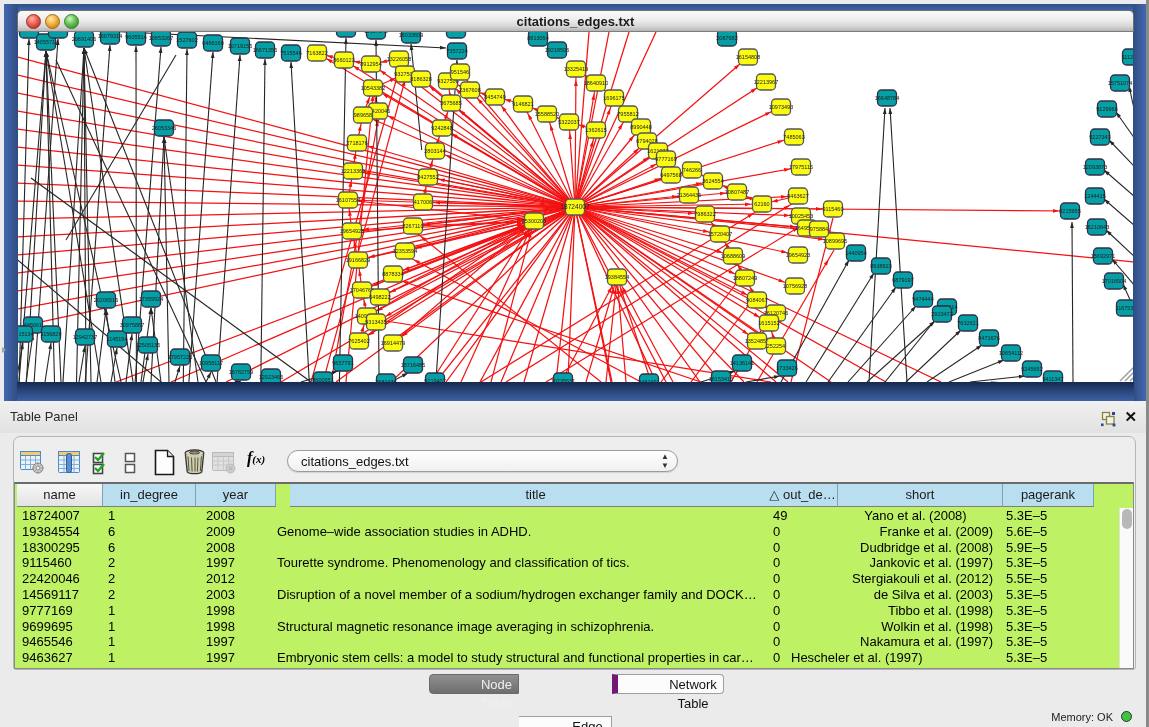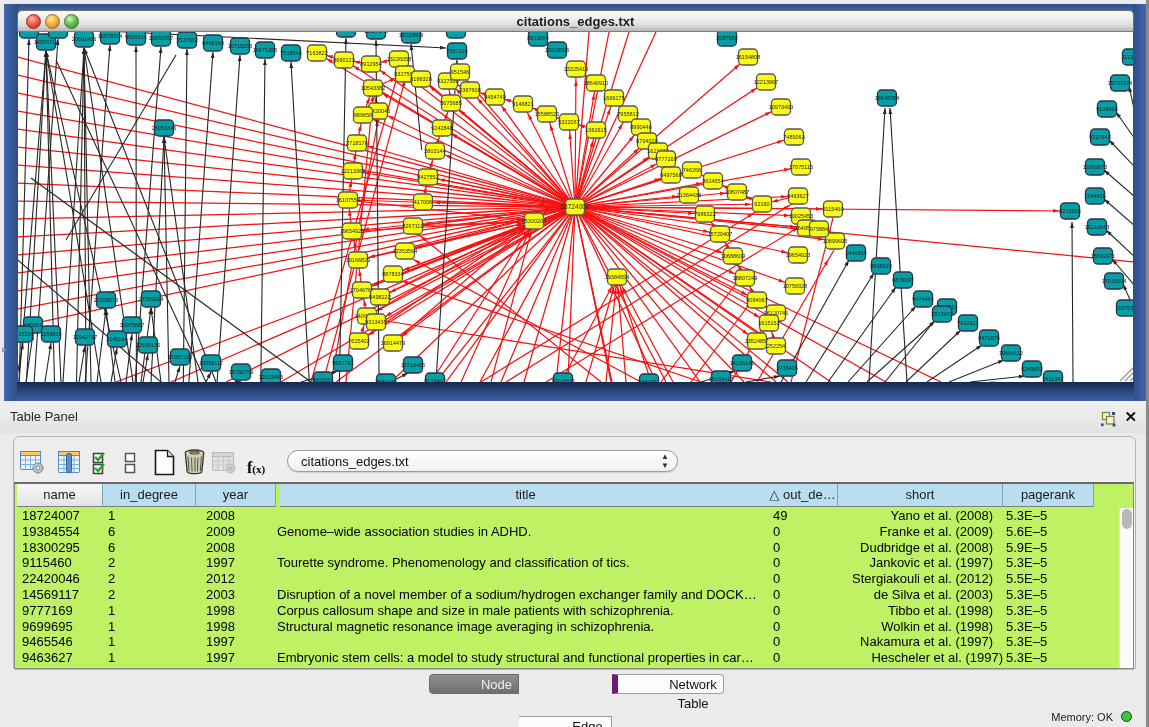--- a/index.html
+++ b/index.html
@@ -899,40 +899,40 @@
           <path d="M3.4 7.5l1.8 17.3c2 2.4 12.6 2.4 14.6 0l1.8-17.3" fill="#cfcdb0" stroke="#333" stroke-width="1.3"></path>
           <path d="M6 9.5l1 14.5M9.5 10.5l.6 14M13 10.5v14M16 10.5l-.6 14M19.4 9.5l-1 14.5" stroke="#55543f" fill="none"></path>
         </svg></div>
     <div class="icon" style="left:197px"><svg width="26" height="26" viewBox="0 0 26 26" opacity="0.55">
           <rect x="1.5" y="3.5" width="21" height="18" rx="1" fill="#d7d7d7" stroke="#909090"></rect>
           <rect x="1.5" y="3.5" width="21" height="4" fill="#bfbfbf" stroke="#909090"></rect>
           <path d="M1.5 12h21M1.5 16h21M7 7.5v14M12.5 7.5v14M17.5 7.5v14" stroke="#a8a8a8" fill="none"></path>
           <circle cx="19.5" cy="19.5" r="4.5" fill="#b5b5b5" stroke="#8d8d8d"></circle>
           <path d="M17.5 17.5l4 4M21.5 17.5l-4 4" stroke="#8d8d8d" stroke-width="1.3"></path>
         </svg></div>
-    <div class="icon" style="left:233px;top:22px;font-size:16px;font-family:'Liberation Serif',serif;font-weight:bold">f<span style="font-size:11px">(x)</span></div>
+    <div class="icon" style="left:233px;top:12px;font-size:16px;font-style:italic;font-family:'Liberation Serif',serif;font-weight:bold">f<span style="font-size:11px">(x)</span></div>
     <div id="dropdown">
         <div class="t">citations_edges.txt</div>
         <div class="ar">▲<br>▼</div>
       </div>
   </div>
   <div id="table">
     <div class="hcell" style="left:2px;width:86px;background:linear-gradient(180deg,#f7f7f7,#e3e3e3)">name</div>
     <div class="hcell" style="left:88px;width:93px">in_degree</div>
     <div class="hcell" style="left:181px;width:80px">year</div>
-    <div class="hcell" style="left:265px;width:492px">title</div>
+    <div class="hcell" style="left:275px;width:492px">title</div>
     <div class="hcell" style="left:753px;width:70px">△ out_de…</div>
     <div class="hcell" style="left:823px;width:165px">short</div>
     <div class="hcell" style="left:988px;width:91px">pagerank</div>
     <div class="trow" style="top:24.0px">
 <span style="left:7px">18724007</span>
         <span style="left:93px">1</span>
 <span style="left:191px">2008</span>
 <span style="left:758px">49</span>
-        <span style="left:823px;width:155px;text-align:right">Yano et al. (2008)</span>
+        <span style="left:823px;width:155px;text-align:center">Yano et al. (2008)</span>
 <span style="left:991px">5.3E–5</span>
       </div>
       <div class="trow" style="top:39.8px">
 <span style="left:7px">19384554</span>
         <span style="left:93px">6</span>
 <span style="left:191px">2009</span>
         <span style="left:262px">Genome–wide association studies in ADHD.</span>
 <span style="left:758px">0</span>
         <span style="left:823px;width:155px;text-align:right">Franke et al. (2009)</span>
 <span style="left:991px">5.6E–5</span>
@@ -968,21 +968,20 @@
 <span style="left:191px">2003</span>
         <span style="left:262px">Disruption of a novel member of a sodium/hydrogen exchanger family and DOCK…</span>
 <span style="left:758px">0</span>
         <span style="left:823px;width:155px;text-align:right">de Silva et al. (2003)</span>
 <span style="left:991px">5.3E–5</span>
       </div>
       <div class="trow" style="top:118.8px">
 <span style="left:7px">9777169</span>
         <span style="left:93px">1</span>
 <span style="left:191px">1998</span>
-        <span style="left:262px">Corpus callosum shape and size in male patients with schizophrenia.</span>
 <span style="left:758px">0</span>
         <span style="left:823px;width:155px;text-align:right">Tibbo et al. (1998)</span>
 <span style="left:991px">5.3E–5</span>
       </div>
       <div class="trow" style="top:134.6px">
 <span style="left:7px">9699695</span>
         <span style="left:93px">1</span>
 <span style="left:191px">1998</span>
         <span style="left:262px">Structural magnetic resonance image averaging in schizophrenia.</span>
 <span style="left:758px">0</span>
@@ -996,21 +995,21 @@
 <span style="left:758px">0</span>
         <span style="left:823px;width:155px;text-align:right">Nakamura et al. (1997)</span>
 <span style="left:991px">5.3E–5</span>
       </div>
       <div class="trow" style="top:166.2px">
 <span style="left:7px">9463627</span>
         <span style="left:93px">1</span>
 <span style="left:191px">1997</span>
         <span style="left:262px">Embryonic stem cells: a model to study structural and functional properties in car…</span>
 <span style="left:758px">0</span>
-        <span style="left:833px;width:155px;text-align:right">Hescheler et al. (1997)</span>
+        <span style="left:776px;width:155px;text-align:left">Hescheler et al. (1997)</span>
 <span style="left:991px">5.3E–5</span>
       </div>
     <div id="vscroll">
         <div id="vthumb"></div>
       </div>
   </div>
   <div id="tabs">
     <div class="tab" id="tab1">Node Table</div>
     <div class="tab" id="tab2">Edge Table</div>
     <div class="tab" id="tab3">Network Table</div>

